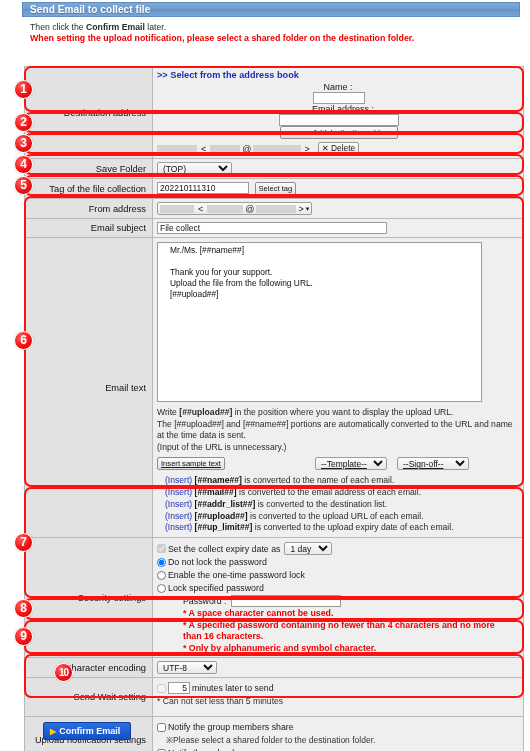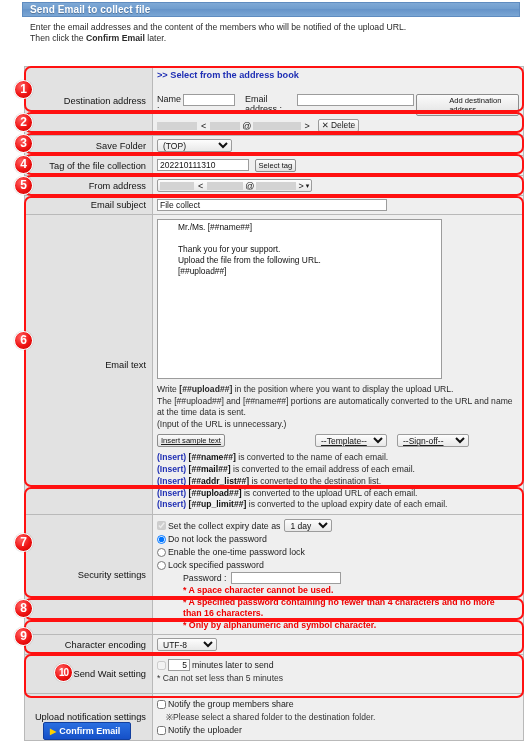--- a/index.html
+++ b/index.html
@@ -117,37 +117,37 @@
   .row2{margin-top:3px;display:flex;align-items:center;gap:0;}
   .delbtn{
     font-size:8.4px;border:1px solid #9a9a9a;border-radius:2px;
     background:linear-gradient(to bottom,#fcfcfc,#e4e4e4);
     padding:0 3px;margin-left:5px;line-height:11px;display:inline-block;cursor:pointer;
   }
 
   textarea{
     font-family:"Liberation Sans",sans-serif;
     font-size:8.4px;
-    width:285px;height:160px;
+    width:325px;height:160px;
     border:1px solid #9c9c9c;
     background:#ffffff;
-    padding:2px 20px;
+    padding:2px 12px;
     box-sizing:border-box;
     resize:none;
     color:#111;
     line-height:11px;
     overflow:hidden;
   }
   .help{margin-top:3px;font-size:8.6px;line-height:11.5px;color:#2a2a2a;width:362px;}
   .help b{font-weight:bold;}
   .toolrow{margin-top:4px;width:312px;display:flex;text-decoration:underline;}
   .toolrow .spacer{flex:1;}
   .toolrow select{margin-left:10px;width:72px;}
   .inslist{margin-top:5px;font-size:8.6px;line-height:11.8px;color:#2a2a2a;}
-  .ins{color:#1f2fb4;font-weight:bold;}
+  .ins{color:#1f2fb4;font-weight:normal;margin-left:8px;}
   .inslist b{font-weight:bold;color:#111;}
 
   .sec-line{display:flex;align-items:center;line-height:12px;font-size:8.8px;margin-bottom:1px;}
   .sec-line input{margin:0 2px 0 0;}
   input[type=checkbox],input[type=radio]{
     width:9px;height:9px;margin:0 2px 0 0;vertical-align:middle;
   }
   .redtip{color:#ee0000;font-weight:bold;font-size:8.8px;line-height:11.5px;margin-left:26px;}
   .pwline{margin-left:26px;font-size:8.8px;line-height:13px;}
 
@@ -170,31 +170,31 @@
 </head>
 <body>
 
 <div class="page">
 
   <div class="titlebar">
     <span>Send Email to collect file</span>
   </div>
 
   <div class="intro">
-    <div>Enter the email addresses and the content of the members who will be notified of the upload URL.</div>
     <div><span>Then click the </span><b>Confirm Email</b><span> later.</span></div>
+    <div class="warn">When setting the upload notification, please select a shared folder on the destination folder.</div>
   </div>
 
   <table class="tbl">
     <tbody>
         <tr>
       <td class="lab" style="height:40px">Destination address</td>
       <td class="fld">
         <a class="addrlink" href="#">&gt;&gt; Select from the address book</a>
-        <div style="display:flex;align-items:flex-start;margin-top:14px;">
+        <div style="display:flex;align-items:center;margin-top:2px;flex-direction:column;">
           <span>Name :</span>
           <input type="text" style="width: 52px; margin-left: 2px;">
           <span style="margin-left:10px;">Email address :</span>
           <input type="text" style="width: 120px; margin-left: 2px;">
           <span class="btn" style="margin-left:2px;padding-left:32px;">Add destination address</span>
         </div>
         <div class="row2">
           <span class="masked" style="width:40px;"></span>
           <span style="margin:0 4px;">&lt;</span>
           <span class="masked" style="width:30px;"></span>

